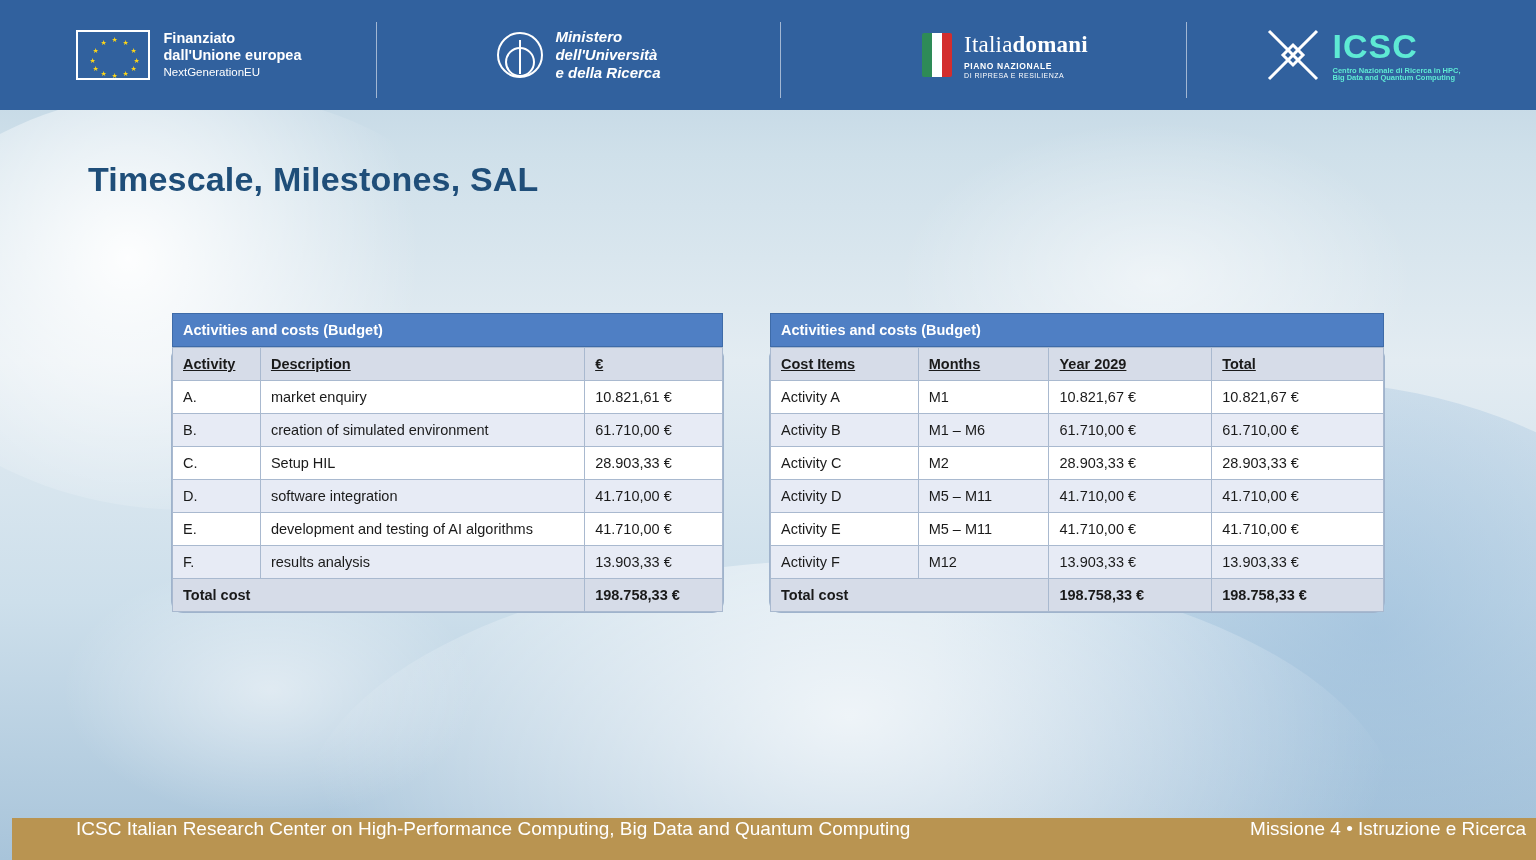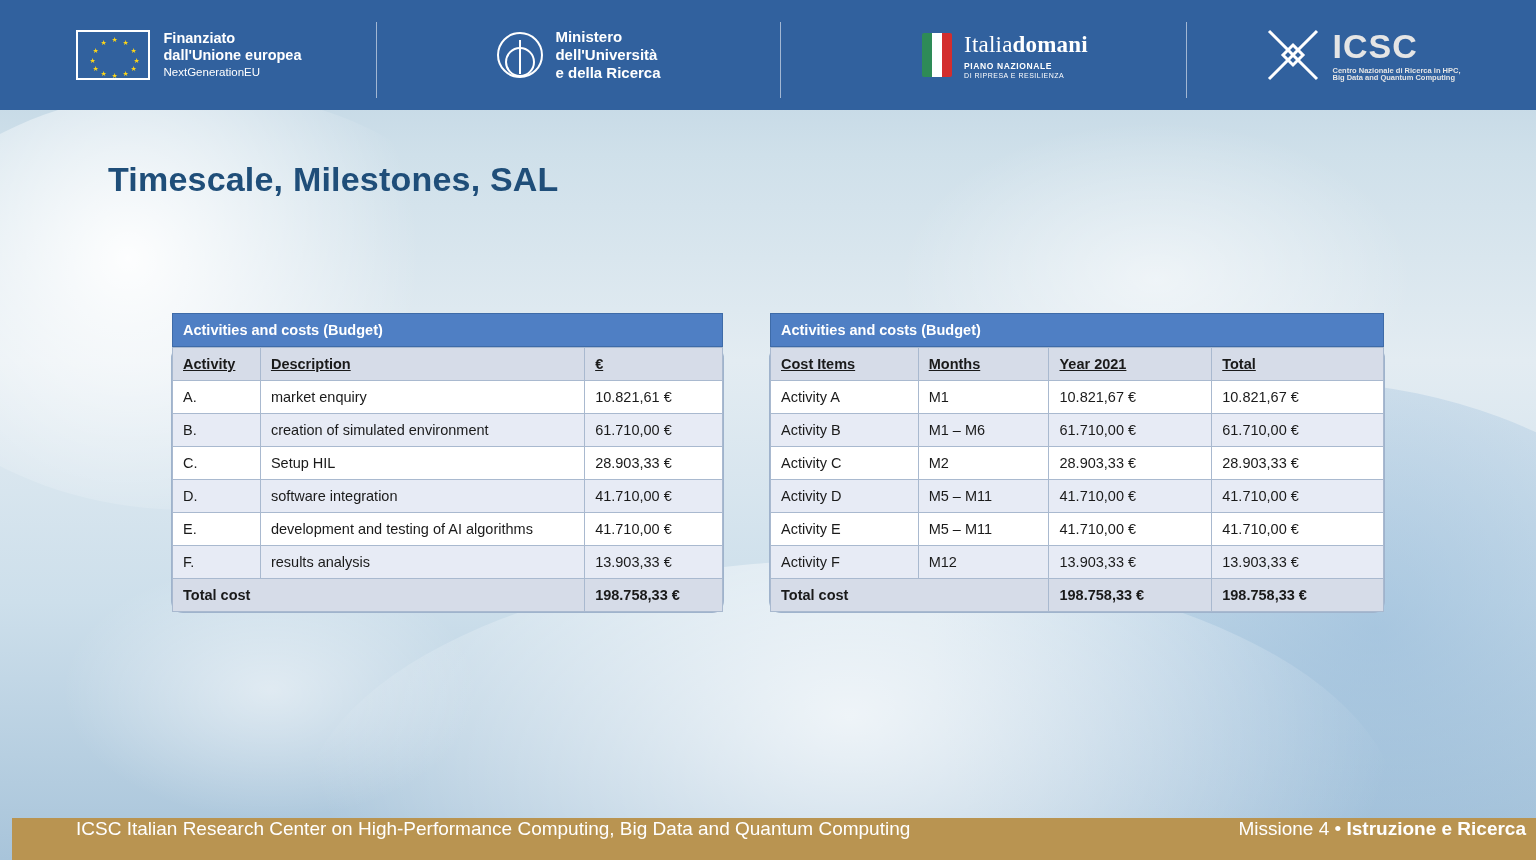--- a/index.html
+++ b/index.html
@@ -61,21 +61,21 @@
     position: absolute; width: 5px; height: 5px;
     color: #ffd617; font-size: 7px; line-height: 5px;
     text-align: center;
   }
   .eu-text { color: #ffffff; line-height: 1.18; }
   .eu-l1 { font-size: 14.5px; font-weight: bold; }
   .eu-l2 { font-size: 14.5px; font-weight: bold; }
   .eu-l3 { font-size: 11.5px; font-weight: normal; margin-top: 2px; }
 
   
-  .mur-wrap { display: flex; align-items: center; gap: 12px; }
+  .mur-wrap { display: flex; align-items: center; gap: 12px; font-style: italic; }
   .mur-emblem {
     width: 46px; height: 46px; border-radius: 50%;
     border: 2px solid #ffffff;
     position: relative;
     background: #31619e;
   }
   .mur-emblem::before {
     content: ""; position: absolute; left: 50%; top: 6px;
     transform: translateX(-50%);
     width: 2px; height: 34px; background: #fff;
@@ -96,28 +96,28 @@
   }
   .ital-text { color: #ffffff; }
   .ital-l1 { font-size: 23px; font-family: "Liberation Serif", serif; letter-spacing: .2px; }
   .ital-l1 b { font-weight: bold; }
   .ital-l2 { font-size: 8.5px; letter-spacing: .6px; margin-top: 3px; font-weight: bold; }
   .ital-l3 { font-size: 7px; letter-spacing: .5px; margin-top: 1px; }
 
   
   .icsc-wrap { display: flex; align-items: center; gap: 8px; }
   .icsc-mark { width: 62px; height: 56px; position: relative; }
-  .icsc-text { color: #e5e5e5; line-height: 1; }
+  .icsc-text { color: #5eead4; line-height: 1; }
   .icsc-l1 { font-size: 34px; font-weight: bold; letter-spacing: 1px; }
   .icsc-l2 { font-size: 7.5px; margin-top: 4px; font-weight: bold; }
   .icsc-l3 { font-size: 7.5px; font-weight: bold; }
 
   
   .title {
-    position: absolute; left: 108px; top: 160px;
+    position: absolute; left: 88px; top: 160px;
     font-size: 34px; font-weight: bold; color: #1f4e79;
     letter-spacing: .2px;
   }
 
   
   .tbl {
     position: absolute;
     border-collapse: collapse;
     font-size: 14.5px;
     color: #1a1a1a;
@@ -170,21 +170,21 @@
     background: #b99451;
     display: flex; 
   }
   .bb-left {
     color: #ffffff; font-size: 19px; margin-left: 64px;
   }
   .bb-right {
     position: absolute; right: 22px;
     color: #ffffff; font-size: 19px;
   }
-  .bb-right b { font-weight: bold; margin-top: 12px; }
+  .bb-right b { font-weight: normal; margin-top: 12px; }
 </style>
 </head>
 <body>
 
 <div class="slide">
 
   <div class="bg-glow g1"></div>
   <div class="bg-glow g5"></div>
   <div class="bg-glow g2"></div>
   <div class="bg-glow g3"></div>
@@ -321,21 +321,21 @@
     <colgroup>
         <col class="c1">
         <col class="c2">
         <col class="c3">
         <col class="c4">
       </colgroup>
     <thead>
       <tr>
         <th>Cost Items</th>
         <th>Months</th>
-        <th>Year 2021</th>
+        <th>Year 2029</th>
         <th>Total</th>
       </tr>
     </thead>
     <tbody>
       <tr class="odd">
         <td>Activity A</td>
         <td>M1</td>
         <td>10.821,67 €</td>
         <td>10.821,67 €</td>
       </tr>

